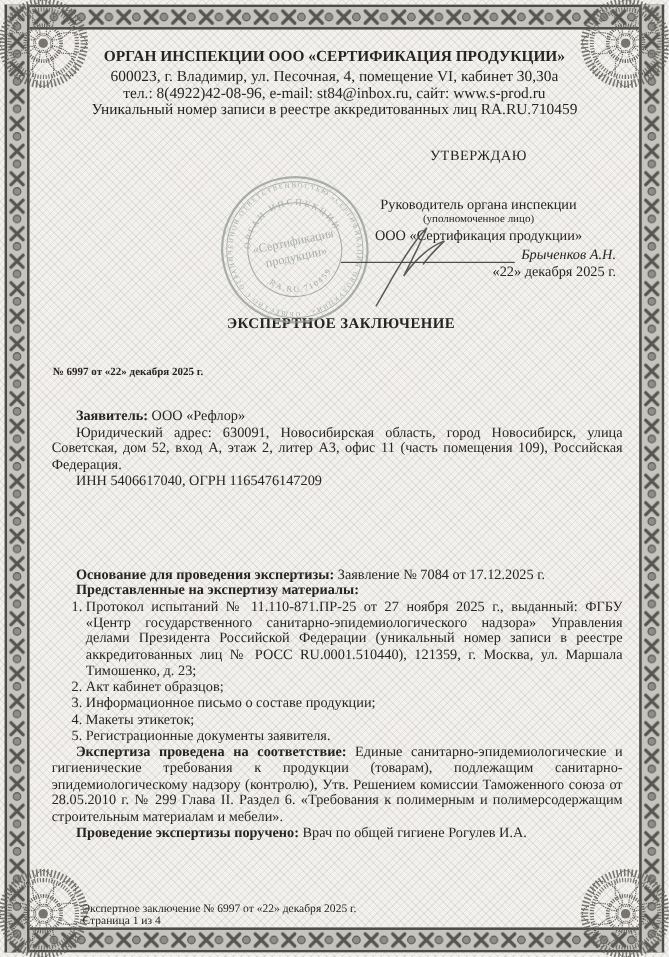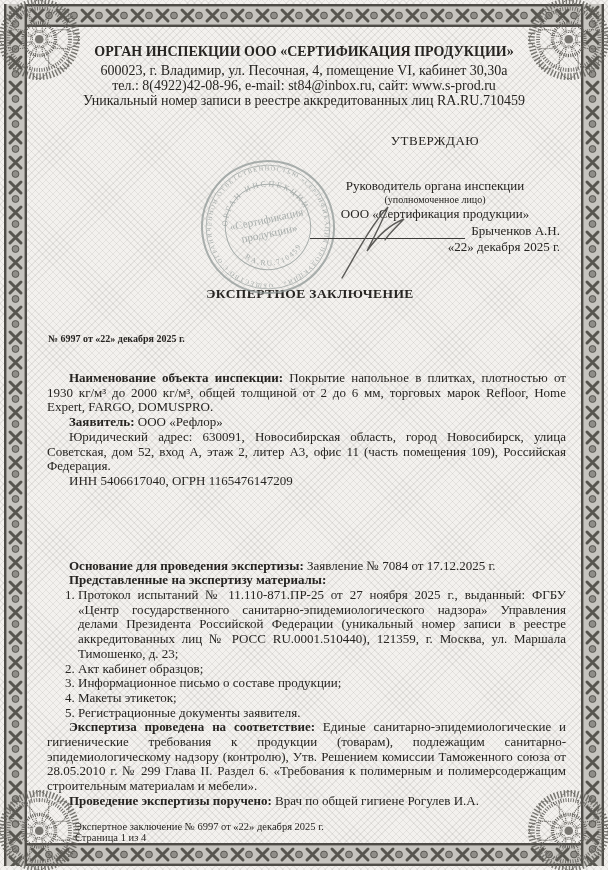--- a/index.html
+++ b/index.html
@@ -29,21 +29,21 @@
 
   .approve-word{position:absolute;top:133px;right:48px;width:250px;text-align:center;
     font-size:13px;letter-spacing:.5px;}
   .approval{position:absolute;top:178px;right:48px;width:250px;font-size:13px;
     line-height:15.5px;z-index:2;}
   .appr-role{text-align:center;}
   .appr-note{text-align:center;font-size:10px;line-height:12px;}
   .appr-org{text-align:center;}
   .appr-sig-row{display:flex;align-items:flex-end;margin-top:2px;}
   .sig-line{flex:1 1 auto;border-bottom:1px solid #3c3b38;height:13px;margin-right:6px;}
-  .appr-name{white-space:nowrap;}
+  .appr-name{white-space:nowrap;font-style:italic;}
   .appr-date{text-align:right;}
 
   svg.signature{position:absolute;left:328px;top:198px;z-index:3;}
   svg.stamp{position:absolute;left:199px;top:158px;width:138px;height:138px;
     transform:rotate(-12deg);opacity:.72;z-index:1;}
   .stamp text{font-family:"Liberation Serif",serif;}
 
   .doc-title{position:absolute;top:286px;left:0;right:0;text-align:center;
     font-weight:bold;font-size:13.5px;letter-spacing:.4px;margin-left:12px;}
   .doc-number{position:absolute;top:333px;left:48px;font-size:10px;font-weight:bold;}
@@ -171,21 +171,20 @@
       <textPath href="#st-bot" startOffset="50%">RA.RU.710459</textPath>
     </text>
     <text x="68" y="64" font-size="11" fill="#8e9795" text-anchor="middle">«Сертификация</text>
     <text x="68" y="78" font-size="11" fill="#8e9795" text-anchor="middle">продукции»</text>
   </svg>
 
   <div class="doc-title">ЭКСПЕРТНОЕ ЗАКЛЮЧЕНИЕ</div>
   <div class="doc-number">№ 6997 от «22» декабря 2025 г.</div>
 
   <div class="doc-body">
-    <p><b>Наименование объекта инспекции:</b><span> Покрытие напольное в плитках, плотностью от 1930 кг/м³ до 2000 кг/м³, общей толщиной от 2 до 6 мм, торговых марок Refloor, Home Expert, FARGO, DOMUSPRO.</span></p>
     <p><b>Заявитель:</b><span> ООО «Рефлор»</span></p>
     <p><span>Юридический адрес: 630091, Новосибирская область, город Новосибирск, улица Советская, дом 52, вход А, этаж 2, литер А3, офис 11 (часть помещения 109), Российская Федерация.</span></p>
     <p><span>ИНН 5406617040, ОГРН 1165476147209</span></p>
     <p class="gap-top"><b>Основание для проведения экспертизы:</b><span> Заявление № 7084 от 17.12.2025 г.</span></p>
     <p><b>Представленные на экспертизу материалы:</b></p>
     <ol>
       <li>Протокол испытаний № 11.110-871.ПР-25 от 27 ноября 2025 г., выданный: ФГБУ «Центр государственного санитарно-эпидемиологического надзора» Управления делами Президента Российской Федерации (уникальный номер записи в реестре аккредитованных лиц № РОСС RU.0001.510440), 121359, г. Москва, ул. Маршала Тимошенко, д. 23;</li>
       <li>Акт кабинет образцов;</li>
       <li>Информационное письмо о составе продукции;</li>
       <li>Макеты этикеток;</li>

